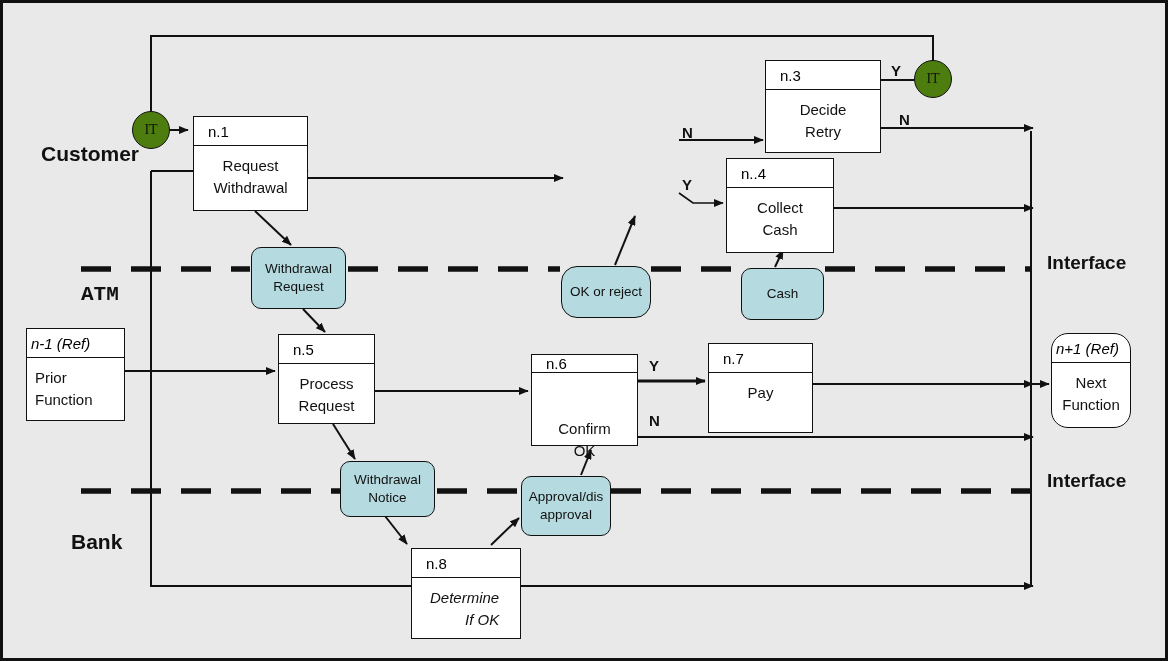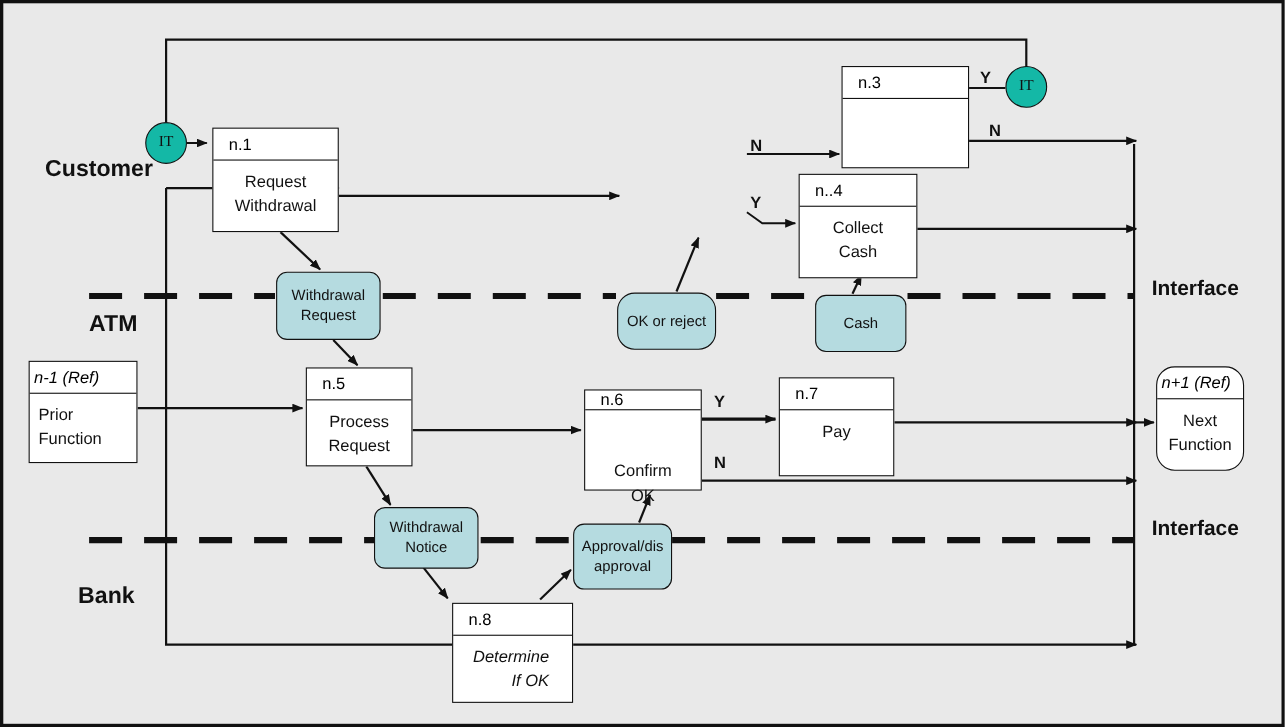--- a/index.html
+++ b/index.html
@@ -46,21 +46,21 @@
     border-radius:10px;
     box-sizing:border-box;
     display:flex;align-items:center;justify-content:center;
     text-align:center;
     font-size:13.5px;line-height:1.35;color:#111;
     white-space:pre-line;
   }
   .itnode{
     position:absolute;
     width:38px;height:38px;border-radius:50%;
-    background:#14b8a6;border:1.5px solid #111;
+    background:#4d7c0f;border:1.5px solid #111;
     display:flex;align-items:center;justify-content:center;
     font-family:"Liberation Serif", serif;
     font-size:14px;color:#111;
     box-sizing:border-box;
   }
   .lane-label{
     position:absolute;
     font-size:21px;font-weight:bold;color:#111;
     white-space:nowrap;
   }
@@ -148,21 +148,21 @@
 
       <line x1="488" y1="542" x2="516" y2="515" marker-end="url(#ah)"></line>
 
       <path d="M1028,128 L1028,584"></path>
 
       <line x1="1028" y1="381" x2="1046" y2="381" marker-end="url(#ah)"></line>
     </g>
   </svg>
 
   <div class="lane-label" style="left:38px;top:139px;">Customer</div>
-  <div class="lane-label" style="left:78px;top:280px;">ATM</div>
+  <div class="lane-label" style="left:78px;top:280px;font-family:Liberation Mono, monospace;">ATM</div>
   <div class="lane-label" style="left:68px;top:527px;">Bank</div>
 
   <div class="iface-label" style="left:1044px;top:249px;">Interface</div>
   <div class="iface-label" style="left:1044px;top:467px;">Interface</div>
 
   <div class="itnode" style="left:129px;top:108px;">
     <span>IT</span>
   </div>
   <div class="itnode" style="left:911px;top:57px;">
     <span>IT</span>
@@ -170,20 +170,22 @@
 
   <div class="node" style="left:190px;top:113px;width:115px;height:95px;">
     <div class="hdr">n.1</div>
     <div class="body">Request
 Withdrawal</div>
   </div>
 
 
   <div class="node" style="left:762px;top:57px;width:116px;height:93px;">
     <div class="hdr">n.3</div>
+    <div class="body">Decide
+Retry</div>
   </div>
 
   <div class="node" style="left:723px;top:155px;width:108px;height:95px;">
     <div class="hdr">n..4</div>
     <div class="body">Collect
 Cash</div>
   </div>
 
   <div class="node" style="left:275px;top:331px;width:97px;height:90px;">
     <div class="hdr">n.5</div>

